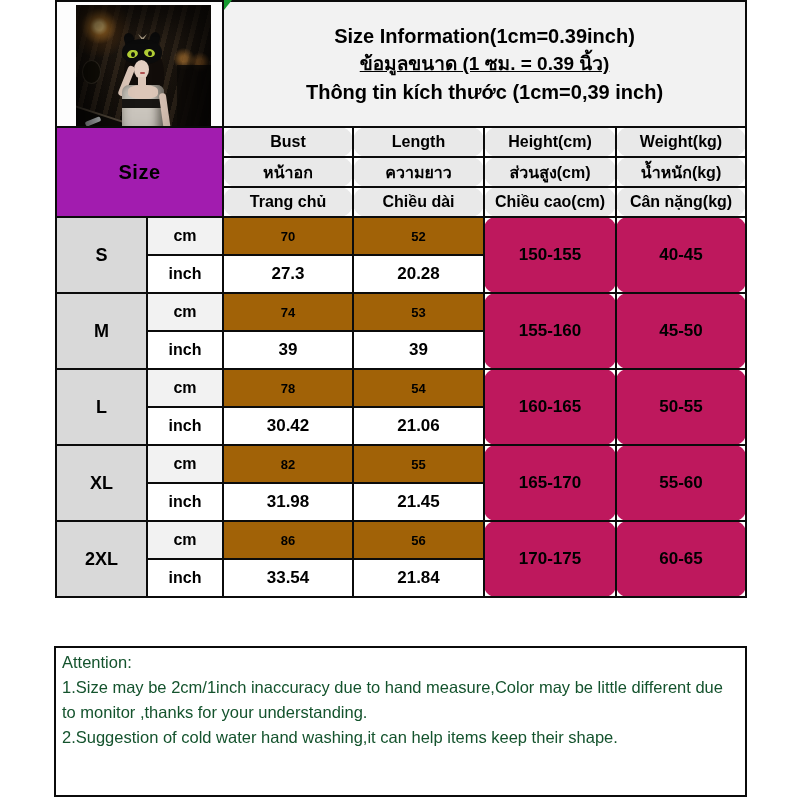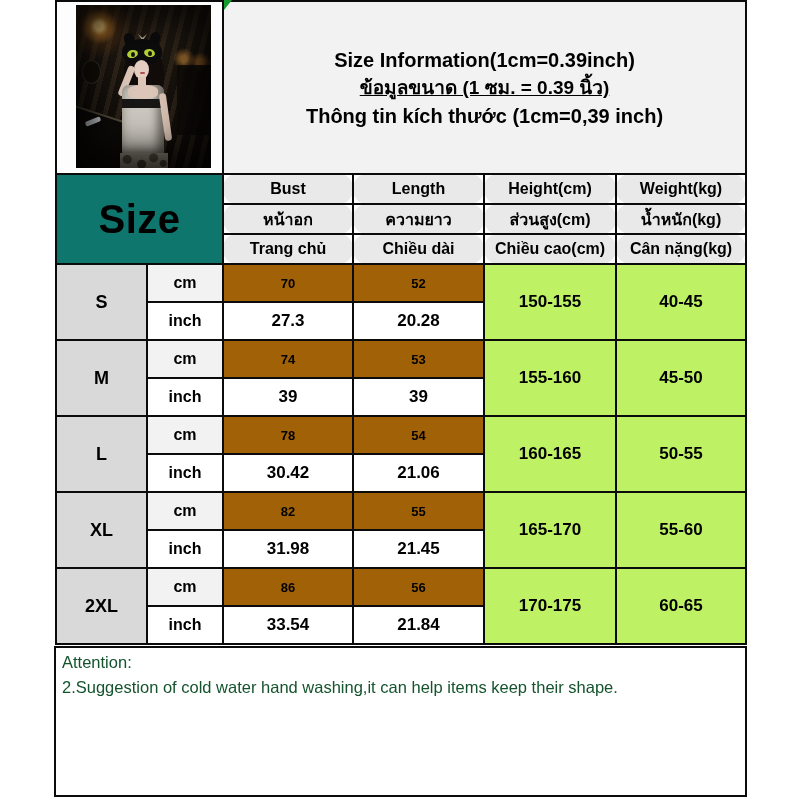--- a/index.html
+++ b/index.html
@@ -15,37 +15,37 @@
   table.size-table{
     position:absolute;left:55px;top:0;
     width:690px;border-collapse:collapse;table-layout:fixed;
     border:2px solid #0b0b0b;
   }
   table.size-table td{
     border:2px solid #0b0b0b;
     text-align:center;vertical-align:middle;
     padding:0;overflow:hidden;
   }
-  tr.r-photo{height:173px;}
+  tr.r-photo{height:126px;}
   tr.r-hdr{height:30px;}
   tr.r-body{height:38px;}
 
   td.c-photo{background:#fdfdfd;}
   td.c-title{background:#f2f2f2;}
   .title-line{font-weight:bold;font-size:20px;line-height:28px;}
   .title-line.th{font-size:19px;text-decoration:underline;}
 
-  td.c-sizehdr{background:#0f766e;font-weight:bold;font-size:40px;letter-spacing:.5px;}
+  td.c-sizehdr{background:#a21caf;font-weight:bold;font-size:20px;letter-spacing:.5px;}
   td.c-hdr{background:#e9e9e9;font-weight:bold;font-size:16px;border-radius:14px;}
   td.c-letter{background:#d9d9d9;font-weight:bold;font-size:18px;}
   td.c-unit-cm{background:#f2f2f2;font-weight:bold;font-size:16px;margin-top:36px;}
   td.c-unit-in{background:#ffffff;font-weight:bold;font-size:16px;}
   td.c-val-cm{background:#a16207;font-weight:bold;font-size:13px;}
   td.c-val-in{background:#ffffff;font-weight:bold;font-size:17px;}
-  td.c-range{background:#bef264;font-weight:bold;font-size:17px;}
+  td.c-range{background:#be185d;font-weight:bold;font-size:17px;border-radius:12px;}
 
   
   .corner-marker{
     position:absolute;left:224px;top:0;width:0;height:0;z-index:5;
     border-left:8px solid #169b2f;border-bottom:10px solid transparent;
   }
 
   
   .attention-box{
     position:absolute;left:54px;top:646px;width:677px;height:143px;
@@ -240,16 +240,17 @@
     <tr class="r-body">
       <td class="c-unit-in">inch</td>
       <td class="c-val-in">33.54</td>
       <td class="c-val-in">21.84</td>
     </tr>
   </tbody>
     </table>
 
   <div class="attention-box">
     <div>Attention:</div>
+    <div>1.Size may be 2cm/1inch inaccuracy due to hand measure,Color may be little different due to monitor ,thanks for your understanding.</div>
     <div>2.Suggestion of cold water hand washing,it can help items keep their shape.</div>
   </div>
 
 </div>
 
 </body></html>

